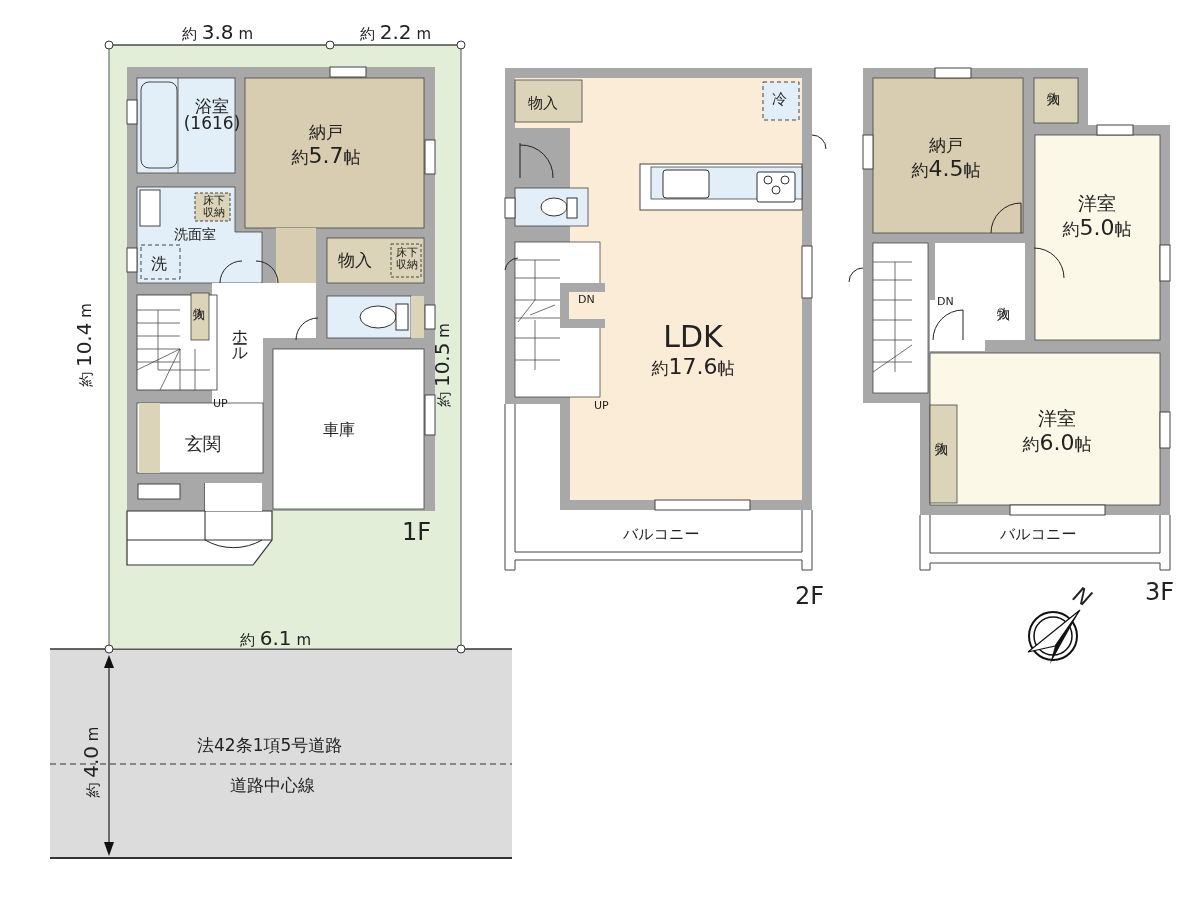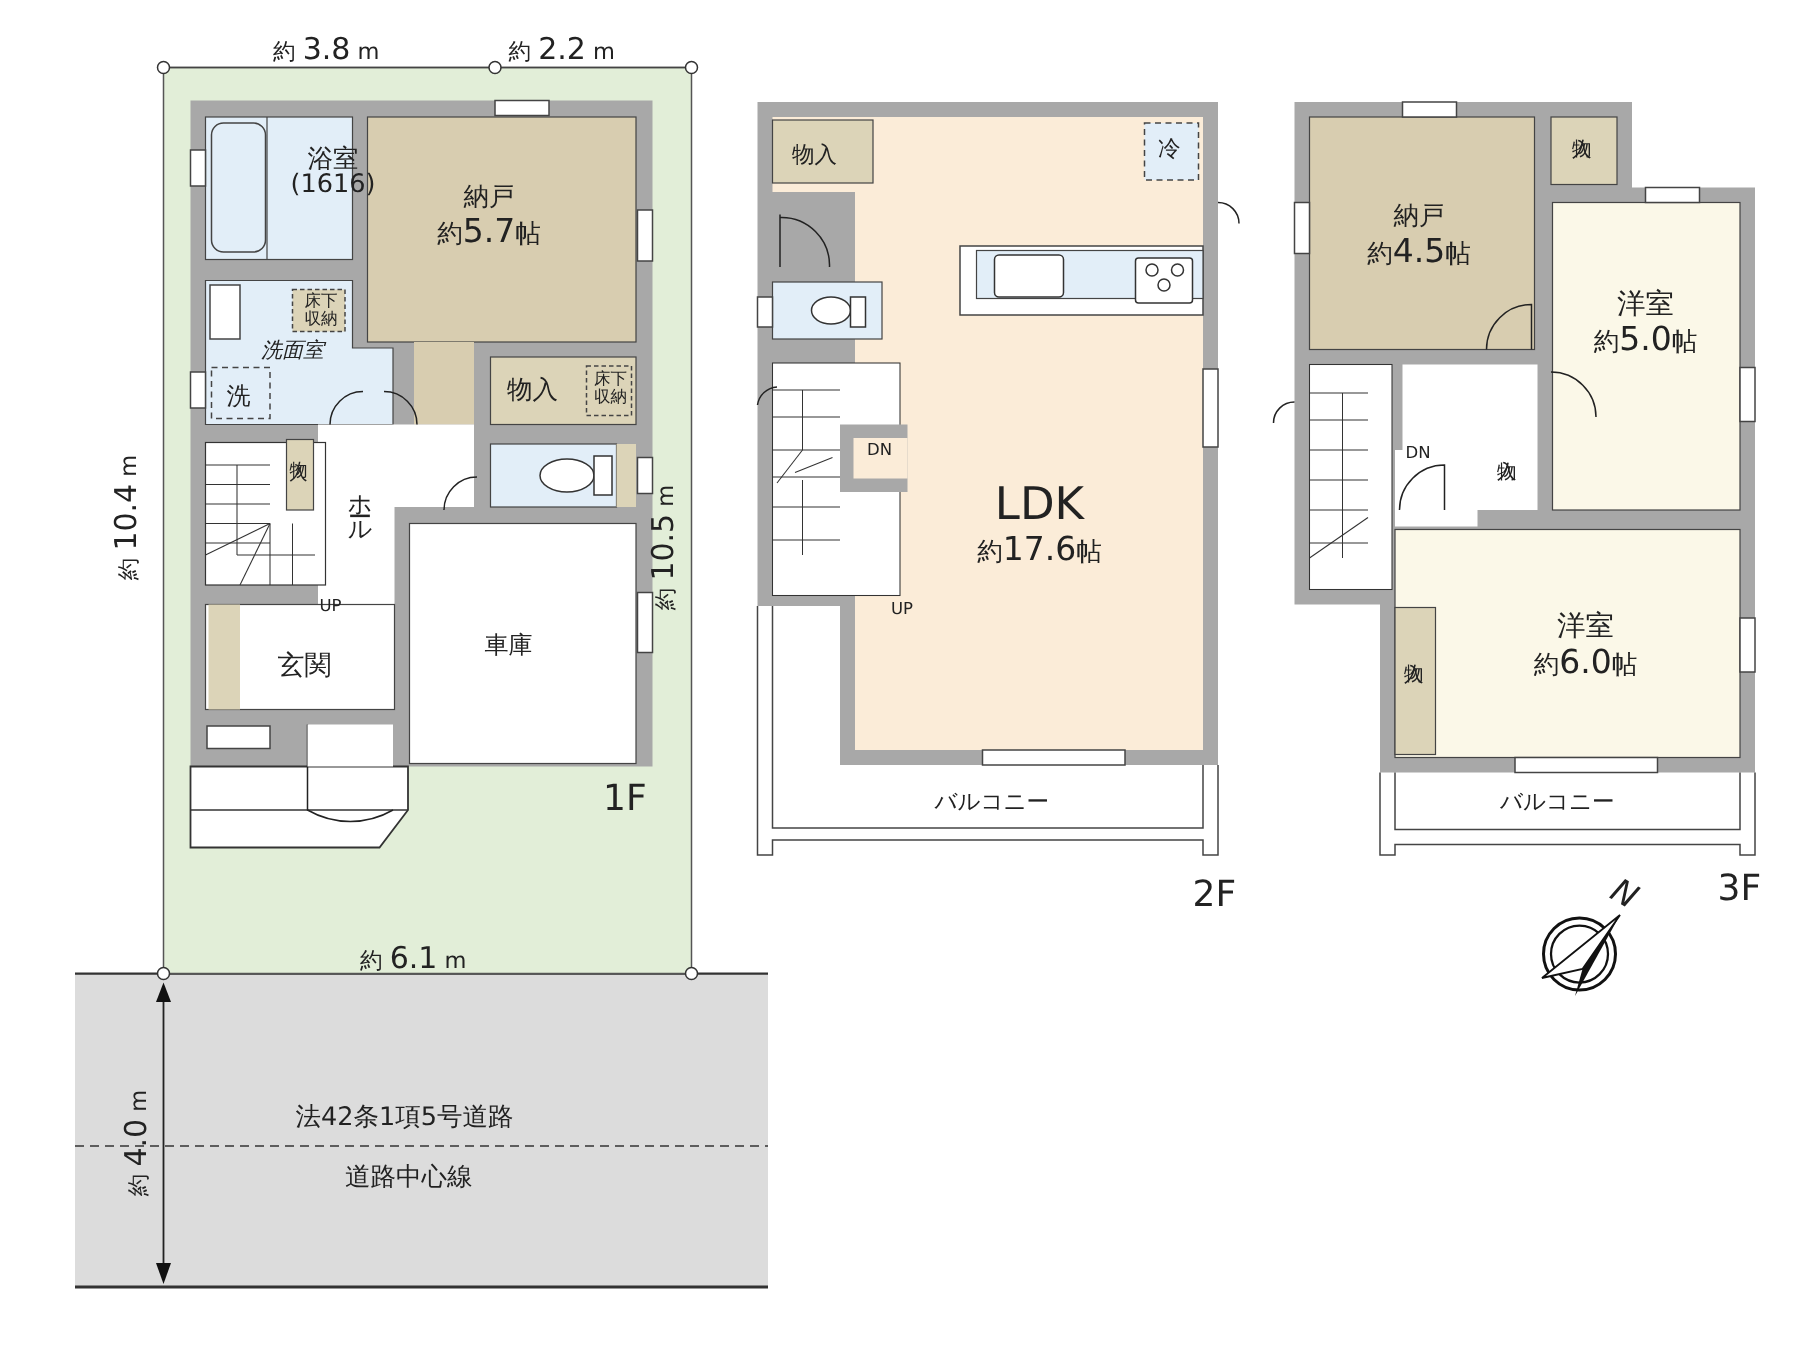--- a/index.html
+++ b/index.html
@@ -192,48 +192,48 @@
     <circle cx="1053" cy="636" r="24" fill="none" stroke="#111" stroke-width="2"></circle>
     <circle cx="1053" cy="636" r="19" fill="none" stroke="#111" stroke-width="1.5"></circle>
     <polygon points="1080,610 1028,652 1055,646" fill="#fff" stroke="#111" stroke-width="1.2"></polygon>
     <polygon points="1080,610 1055,646 1050,664" fill="#111"></polygon>
   </g>
 </svg>
 
 <div class="lbl dim" style="left:182px;top:22px;">
   <span>約</span> <b>3.8</b> <span>m</span>
 </div>
-<div class="lbl dim" style="left:339px;top:22px;">
+<div class="lbl dim" style="left:360px;top:22px;">
   <span>約</span> <b>2.2</b> <span>m</span>
 </div>
 <div class="lbl dim" style="left:42px;top:335px;transform:rotate(-90deg);">
   <span>約</span> <b>10.4</b> <span>m</span>
 </div>
 <div class="lbl dim" style="left:400px;top:355px;transform:rotate(-90deg);">
   <span>約</span> <b>10.5</b> <span>m</span>
 </div>
 <div class="lbl dim" style="left:240px;top:628px;">
   <span>約</span> <b>6.1</b> <span>m</span>
 </div>
 
 <div class="lbl" style="left:197px;top:737px;font-size:17px;text-align:center;">法42条1項5号道路</div>
 <div class="lbl" style="left:230px;top:777px;font-size:17px;">道路中心線</div>
 <div class="lbl dim" style="left:55px;top:752px;transform:rotate(-90deg);">
   <span>約</span> <b>4.0</b> <span>m</span>
 </div>
 
-<div class="lbl room" style="left:222px;top:115px;">
+<div class="lbl room" style="left:212px;top:115px;">
   <span class="n small">浴室</span>
   <span class="n small">(1616)</span>
 </div>
 <div class="lbl room" style="left:326px;top:145px;">
   <span class="n">納戸</span>
   <span class="a"><span>約</span><b>5.7</b><span>帖</span></span>
 </div>
-<div class="lbl small" style="left:174px;top:227px;font-style:italic;">洗面室</div>
+<div class="lbl small" style="left:174px;top:227px;">洗面室</div>
 <div class="lbl tiny" style="left:200px;top:195px;width:28px;text-align:center;line-height:12px;white-space:pre;">床下
 収納</div>
 <div class="lbl small" style="left:151px;top:256px;font-size:16px;">洗</div>
 <div class="lbl" style="left:338px;top:252px;font-size:17px;">物入</div>
 <div class="lbl tiny" style="left:393px;top:247px;width:28px;text-align:center;line-height:12px;white-space:pre;">床下
 収納</div>
 <div class="lbl tiny vert" style="left:193px;top:298px;font-size:12px;">物入</div>
 <div class="lbl vert" style="left:232px;top:318px;font-size:16px;">ホール</div>
 <div class="lbl dn" style="left:213px;top:362px;">UP</div>
 <div class="lbl" style="left:185px;top:435px;font-size:18px;">玄関</div>

